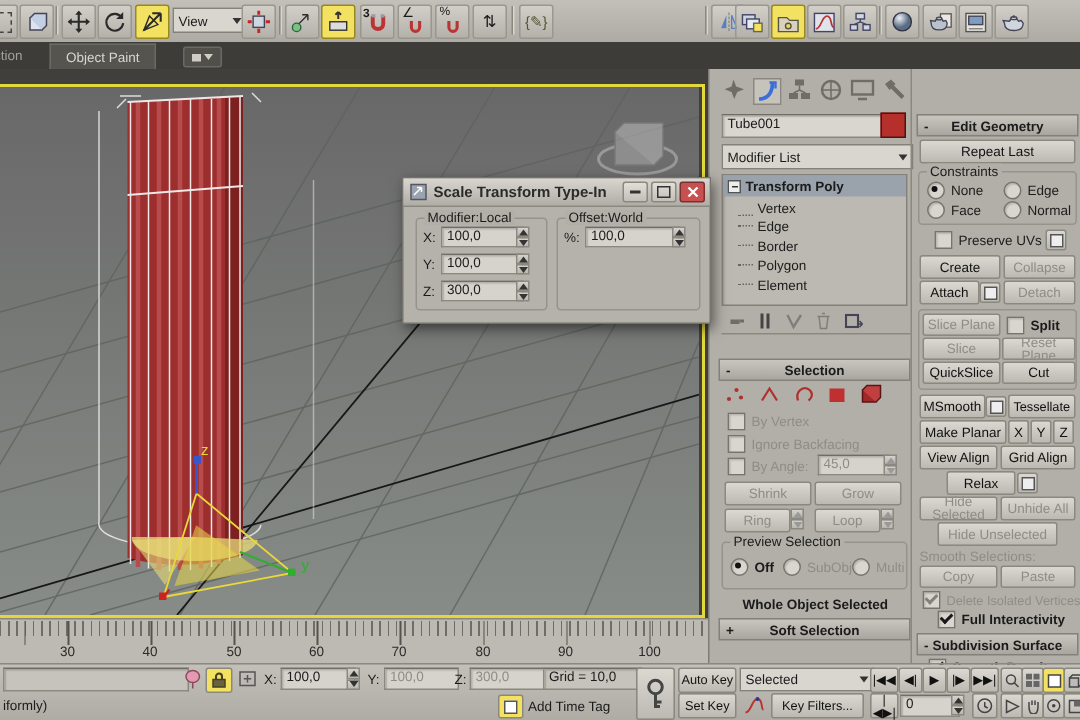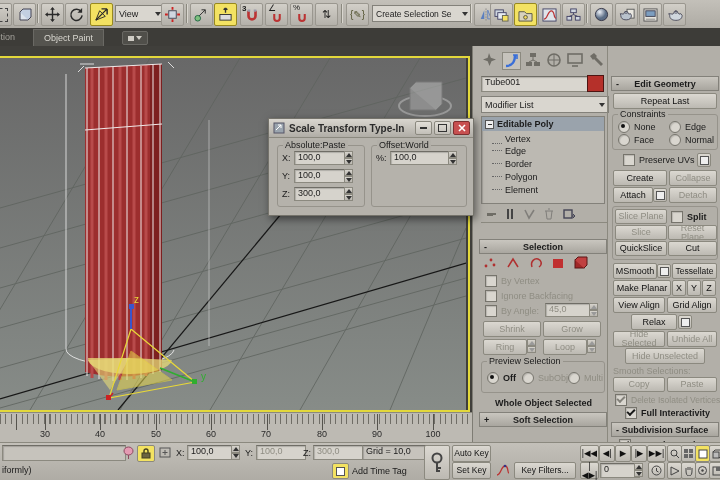--- a/index.html
+++ b/index.html
@@ -144,24 +144,20 @@
           <path d="M4 3v6a4 4 0 0 0 8 0V3" fill="none" stroke="#b33" stroke-width="3"></path>
         </svg>
       </div>
     <div class="tbtn" style="left:315px">
       <span style="font-size:11px">⇅</span>
       </div>
     <div class="sep" style="left:341px"></div>
     <div class="tbtn" style="left:346px">
       <span style="font-size:10px;color:#553">{✎}</span>
       </div>
-    <div class="ddown" style="left:372px;top:5px;width:92px;height:15px">
-      <span class="mini">Create Selection Se</span>
-        <span class="caret"></span>
-      </div>
     <div class="sep" style="left:470px"></div>
     <div class="tbtn" style="left:474px">
       <svg width="14" height="13" viewBox="0 0 16 14">
           <path d="M6 2L2 12h4z" fill="#5a7fc0"></path>
           <path d="M10 2l4 10h-4z" fill="none" stroke="#5a7fc0"></path>
           <path d="M8 0v14" stroke="#888" stroke-dasharray="2 1"></path>
         </svg>
       </div>
 
     <div class="tbtn" style="left:490px">
@@ -313,21 +309,21 @@
       <span class="wbtn">
           <span style="width:7px;height:6px;border:1px solid #333"></span>
         </span>
       <span class="wbtn" style="background:#c75050;border-color:#7c2f2f;margin-right:3px">
         <svg width="8" height="8">
             <path d="M1 1l6 6M7 1L1 7" stroke="#fff" stroke-width="1.6"></path>
           </svg>
         </span>
     </div>
     <div class="grp" style="left:8px;top:26px;width:86px;height:60px">
-      <span class="glabel">Absolute:Paste</span>
+      <span class="glabel">Modifier:Local</span>
       <div class="row" style="left:4px;top:7px">
         <span>X:</span>
         </div>
       <div class="fld" style="left:16px;top:5px;width:47px;height:12px">
           <span>100,0</span>
         </div>
       <div class="spin" style="left:66px;top:5px;height:14px">
           <i class="u"></i>
           <i class="d"></i>
         </div>
@@ -404,21 +400,21 @@
     <div class="ddown" style="left:8px;top:50px;width:120px;height:15px">
       <span>Modifier List</span>
         <span class="caret"></span>
       </div>
 
     <div style="position:absolute;left:8px;top:70px;width:122px;height:86px;background:#bcb9b2;border:1px solid #83817a;box-shadow:inset 1px 1px 1px rgba(0,0,0,.15)">
       <div style="display:flex;align-items:center;gap:3px;height:14px;background:#9aa3ac;padding-left:3px">
         <span class="sq" style="width:7px;height:7px;display:flex;align-items:center;justify-content:center">
             <span style="width:4px;height:1px;background:#333"></span>
           </span>
-        <span style="font-weight:bold">Editable Poly</span>
+        <span style="font-weight:bold">Transform Poly</span>
         </div>
       <div style="display:flex;align-items:flex-end;height:13px;padding-left:10px">
           <span style="width:10px;border-top:1px dotted #666;margin-right:3px"></span>
           <span>Vertex</span>
         </div>
       <div style="display:flex;align-items:center;height:13px;padding-left:10px">
           <span style="width:10px;border-top:1px dotted #666;margin-right:3px"></span>
           <span>Edge</span>
         </div>
       <div style="display:flex;align-items:center;height:13px;padding-left:10px">
@@ -682,20 +678,24 @@
 
     <div class="btn" style="left:424px;top:2px;width:24px;height:33px">
       <svg width="14" height="22">
           <circle cx="7" cy="6" r="4.5" fill="none" stroke="#444" stroke-width="2"></circle>
           <path d="M7 10v10M7 16h4M7 19h3" stroke="#444" stroke-width="2"></path>
         </svg>
       </div>
 
     <div class="btn mini" style="left:452px;top:2px;width:37px;height:15px">Auto Key</div>
     <div class="btn mini" style="left:452px;top:19px;width:37px;height:15px">Set Key</div>
+    <div class="ddown" style="left:493px;top:2px;width:82px;height:14px">
+      <span>Selected</span>
+        <span class="caret"></span>
+      </div>
     <svg class="abs" style="left:496px;top:21px" width="14" height="13">
         <path d="M1 11C5 11 5 2 9 2s2 7 4 7" fill="none" stroke="#b33" stroke-width="1.3"></path>
         <circle cx="9" cy="2" r="1.3" fill="#338"></circle>
       </svg>
     <div class="btn mini" style="left:514px;top:19px;width:60px;height:15px">Key Filters...</div>
 
     <div class="btn mini" style="left:580px;top:2px;width:17px;height:15px">|◀◀</div>
     <div class="btn mini" style="left:599px;top:2px;width:14px;height:15px">◀|</div>
     <div class="btn mini" style="left:615px;top:2px;width:14px;height:15px">▶</div>
     <div class="btn mini" style="left:631px;top:2px;width:14px;height:15px">|▶</div>

